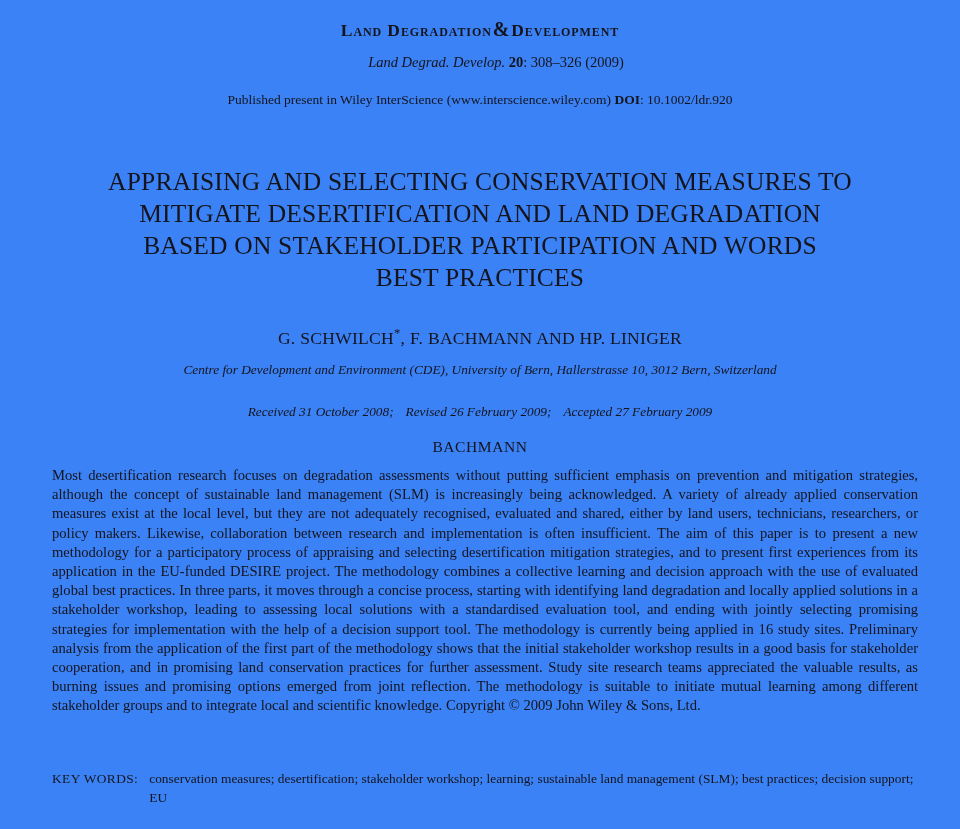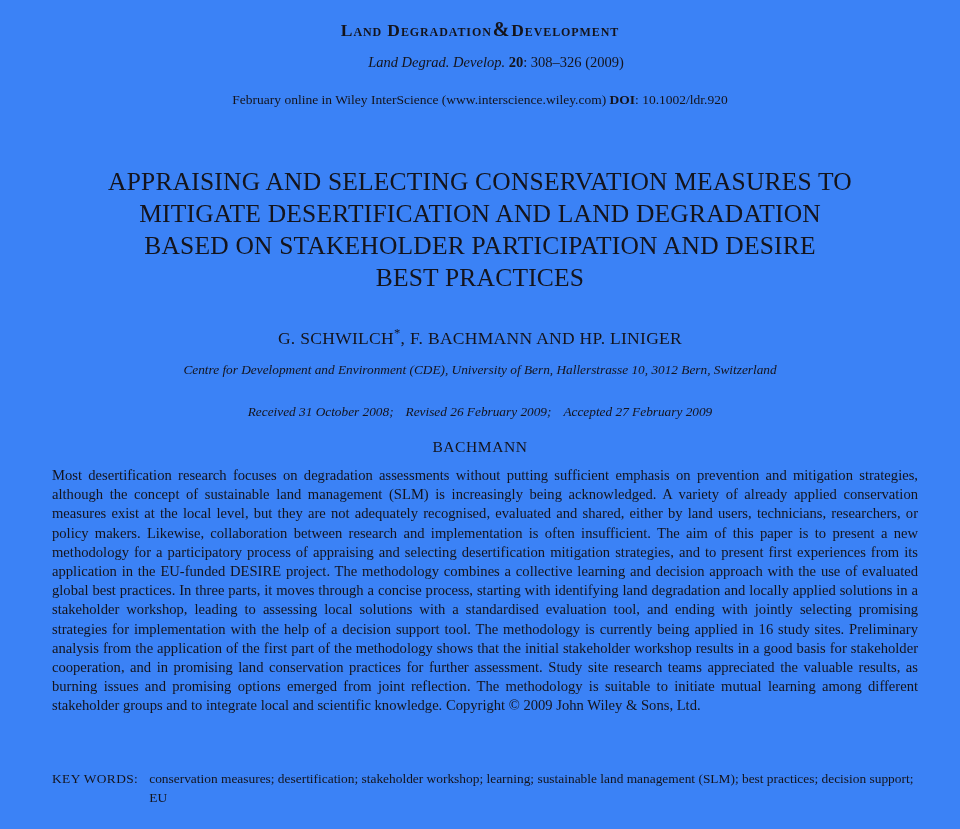--- a/index.html
+++ b/index.html
@@ -203,27 +203,27 @@
 </head>
 <body>
 
 <div class="page">
 
   <div class="masthead">
     <div class="journal-name"><span>Land Degradation</span><span class="amp">&amp;</span><span>Development</span></div>
 
     <div class="journal-citation"><span>Land Degrad. Develop.</span><span class="vol">&nbsp;</span><span class="vol">20</span><span class="cite-plain">: 308–326 (2009)</span></div>
 
-    <div class="published-line"><span>February online in Wiley InterScience (www.interscience.wiley.com) </span><span class="doi-label">DOI</span><span>: 10.1002/ldr.920</span></div>
+    <div class="published-line"><span>Published present in Wiley InterScience (www.interscience.wiley.com) </span><span class="doi-label">DOI</span><span>: 10.1002/ldr.920</span></div>
   </div>
 
   <h1 class="article-title">
     <span class="tl">APPRAISING AND SELECTING CONSERVATION MEASURES TO</span>
     <span class="tl">MITIGATE DESERTIFICATION AND LAND DEGRADATION</span>
-    <span class="tl">BASED ON STAKEHOLDER PARTICIPATION AND DESIRE</span>
+    <span class="tl">BASED ON STAKEHOLDER PARTICIPATION AND WORDS</span>
     <span class="tl">BEST PRACTICES</span>
   </h1>
 
   <div class="authors-block">
     <div class="authors"><span>G. SCHWILCH</span><sup>*</sup><span>, F. BACHMANN AND HP. LINIGER</span></div>
 
     <div class="affiliation">Centre for Development and Environment (CDE), University of Bern, Hallerstrasse 10, 3012 Bern, Switzerland</div>
 
     <div class="history"><span>Received 31 October 2008;</span><span class="gap"></span><span>Revised 26 February 2009;</span><span class="gap"></span><span>Accepted 27 February 2009</span></div>
   </div>

